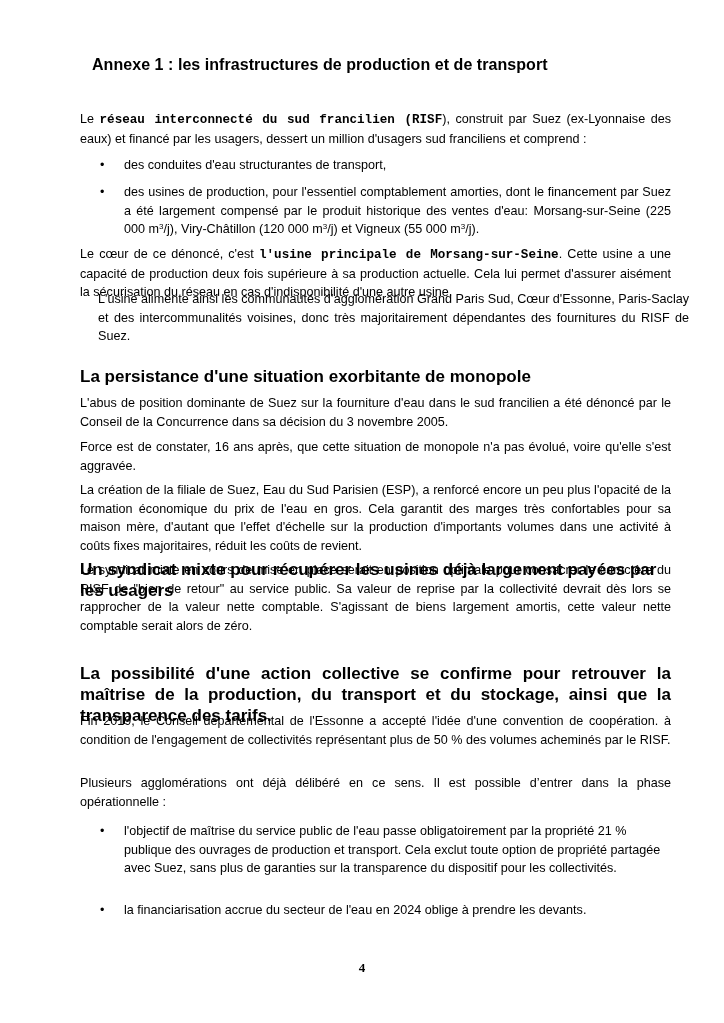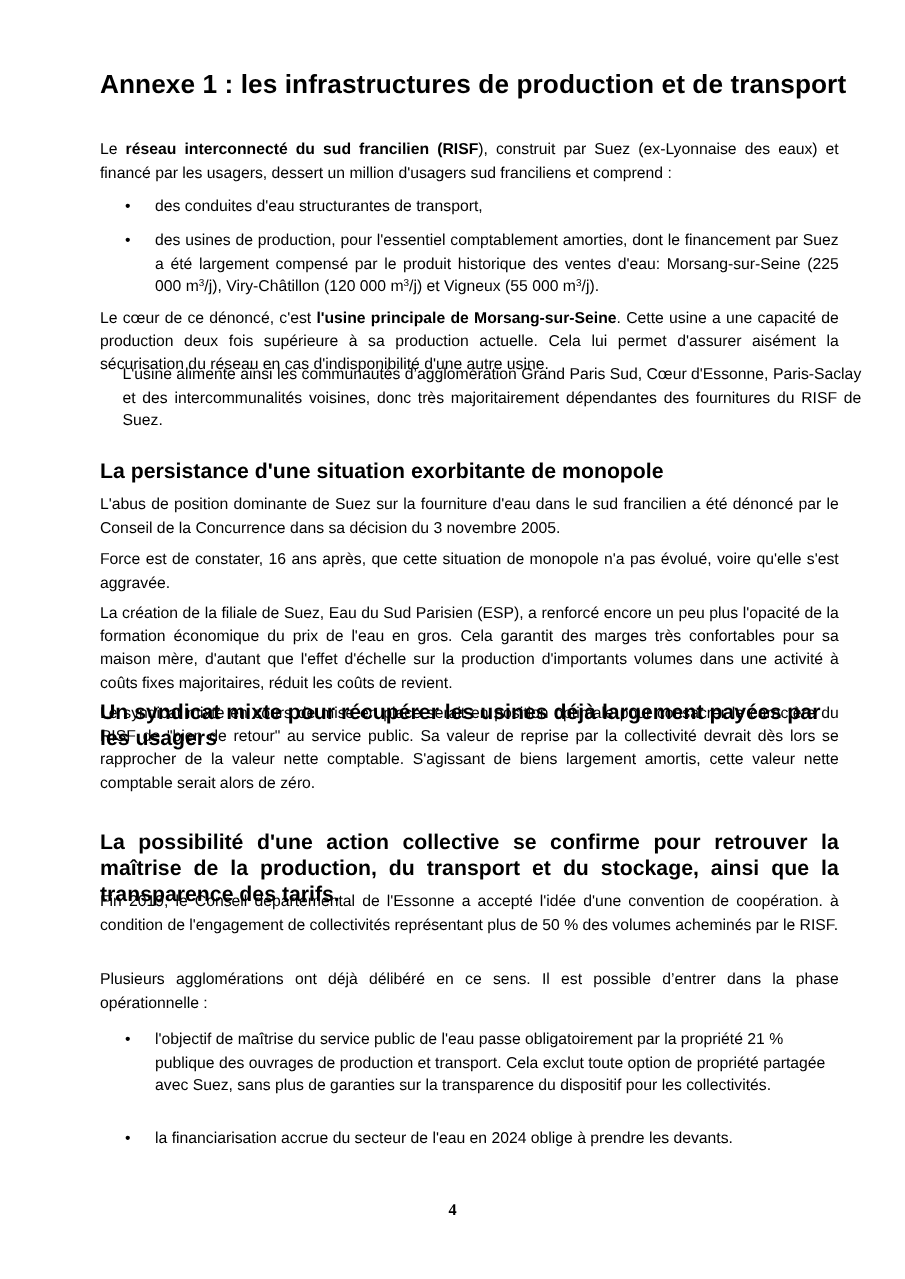--- a/index.html
+++ b/index.html
@@ -1,21 +1,21 @@
 <!DOCTYPE html>
 <html><head>
   <meta charset="utf-8">
   <style>
     * { margin: 0; padding: 0; box-sizing: border-box; }
     html, body { width: 724px; height: 1023px; background: #ffffff; overflow: hidden; }
     body { font-family: "Liberation Sans", sans-serif; color: #000; position: relative; }
     .page { position: absolute; left: 80px; top: 0; width: 591px; }
-    h1 { position: absolute; left: 0; top: 56px; font-size: 21px; font-weight: bold; white-space: nowrap; letter-spacing: 0.05px; }
+    h1 { position: absolute; left: 12px; top: 56px; font-size: 16px; font-weight: bold; white-space: nowrap; letter-spacing: 0.05px; }
     .p { position: absolute; left: 0; width: 591px; font-size: 12.6px; line-height: 18.6px; text-align: justify; }
-    .p b { font-weight: bold; }
+    .p b { font-weight: bold; font-family: Liberation Mono, monospace; }
     h2 { position: absolute; left: 0; width: 591px; font-size: 17px; font-weight: bold; line-height: 21px; }
     h2.just { text-align: justify; text-align-last: left; }
     .bl { position: absolute; left: 0; width: 591px; font-size: 12.6px; line-height: 18.6px; }
     .bl .dot { position: absolute; left: 20px; top: 0; }
     .bl .txt { position: absolute; left: 44px; width: 547px; text-align: justify; }
     .bl .txt.left { text-align: left; }
     sup { font-size: 8px; vertical-align: 4px; line-height: 0; }
     .pagenum { position: absolute; left: 0; width: 724px; top: 960px; text-align: center; font-family: "Liberation Serif", serif; font-weight: bold; font-size: 13px; }
   </style>
 </head>

